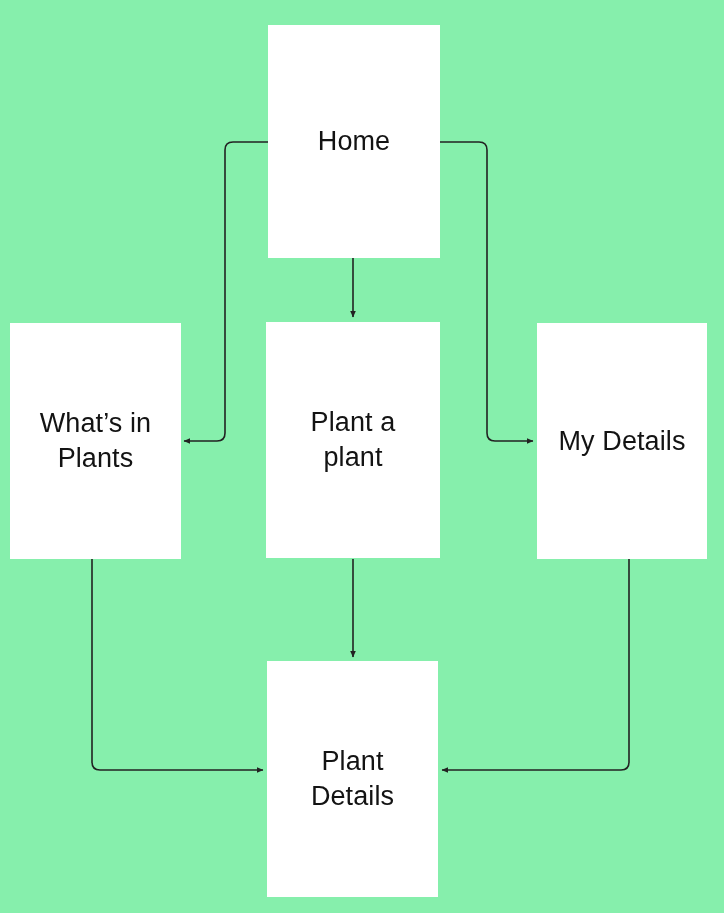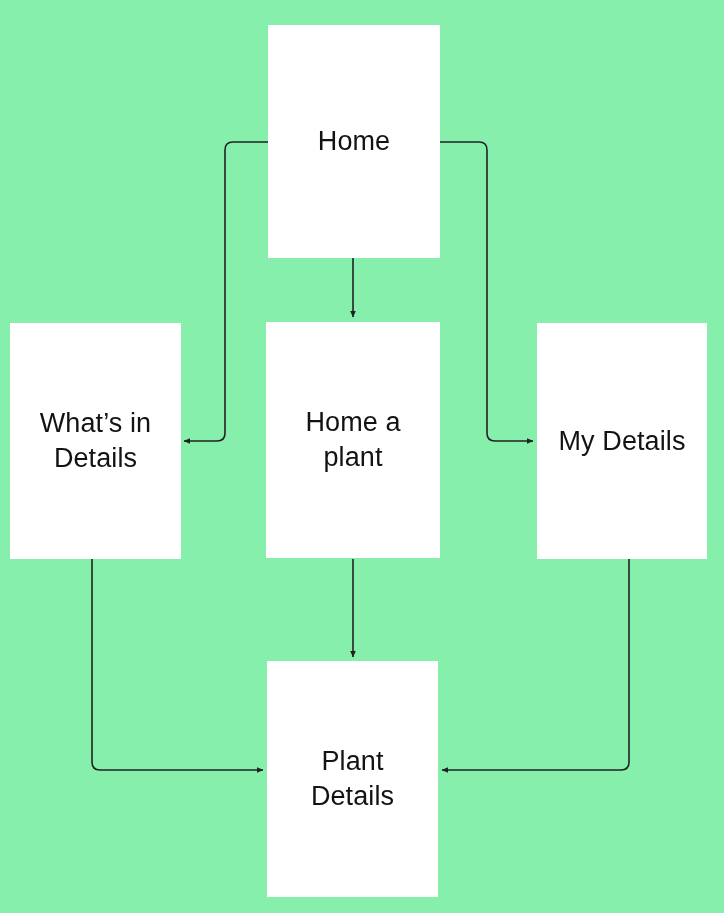--- a/index.html
+++ b/index.html
@@ -77,25 +77,25 @@
 
     <path d="M 629,559 L 629,762 Q 629,770 621,770 L 442,770" fill="none" stroke="#222222" stroke-width="1.6" marker-end="url(#arrowhead)"></path>
   </svg>
 
   <div class="flow-node" id="node-home">
     <span class="node-label">Home</span>
   </div>
 
   <div class="flow-node" id="node-whats-in-season">
     <span class="node-label">What’s in
-Details</span>
+Plants</span>
   </div>
 
   <div class="flow-node" id="node-find-a-plant">
-    <span class="node-label">Home a
+    <span class="node-label">Plant a
 plant</span>
   </div>
 
   <div class="flow-node" id="node-my-plants">
     <span class="node-label">My Details</span>
   </div>
 
   <div class="flow-node" id="node-plant-details">
     <span class="node-label">Plant
 Details</span>

